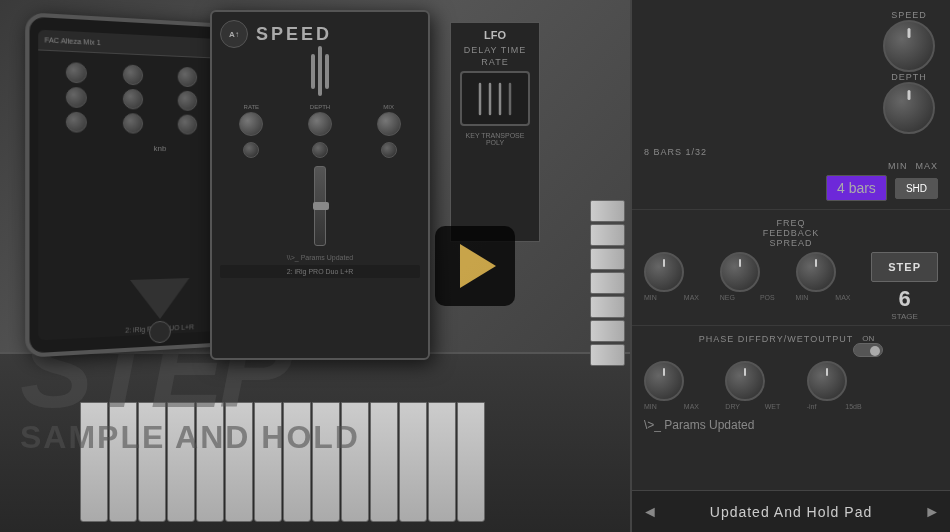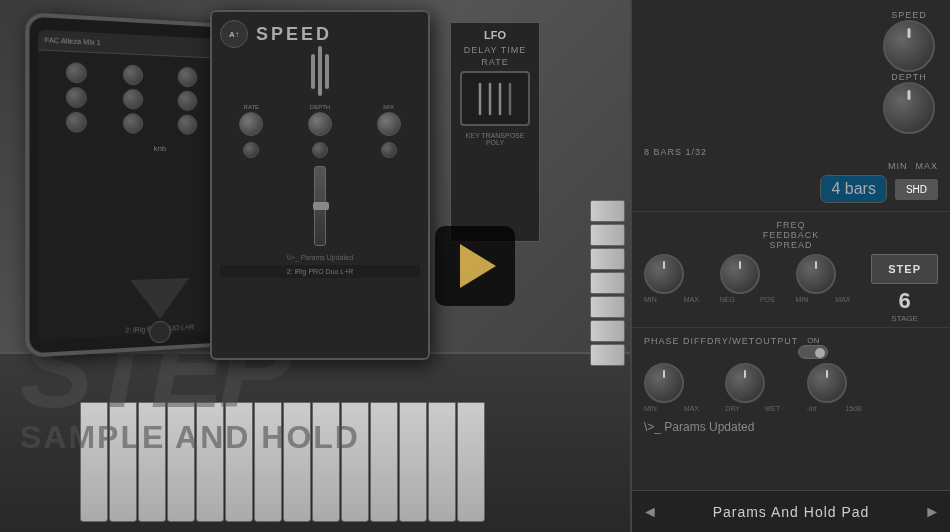--- a/index.html
+++ b/index.html
@@ -356,28 +356,28 @@
       color: #ddd;
       font-size: 11px;
       font-weight: bold;
       padding: 8px 16px;
       cursor: pointer;
       border-radius: 2px;
       letter-spacing: 1px;
     }
 
     .display-box {
-      background: #0c4a6e;
+      background: #6d28d9;
       border: 1px solid #555;
       color: #aaa;
-      font-size: 16px;
+      font-size: 14px;
       padding: 4px 10px;
       text-align: center;
       min-width: 55px;
-      border-radius: 7px;
+      border-radius: 2px;
     }
 
     
     .lfo-wave-display {
       width: 70px;
       height: 55px;
       background: #1e1e1e;
       border: 2px solid #555;
       border-radius: 4px;
       display: flex;
@@ -743,21 +743,21 @@
           <button class="btn-large">STEP</button>
           <div class="stage-display">
             <div class="stage-number">6</div>
             <div class="stage-label">STAGE</div>
           </div>
         </div>
       </div>
     </div>
 
     <div style="padding: 8px 12px 4px; border-top: 1px solid #3a3a3a;">
-      <div style="display:flex; justify-content:flex-start; margin-bottom:4px;">
+      <div style="display:flex; justify-content:center; margin-bottom:4px;">
         <div class="label-small">PHASE DIFF</div>
         <div class="label-small">DRY/WET</div>
         <div class="label-small">OUTPUT</div>
 
         <div style="text-align:center;">
           <div class="on-label">ON</div>
           <div class="toggle-switch">
             <div class="toggle-thumb"></div>
           </div>
         </div>
@@ -788,21 +788,21 @@
           </div>
         </div>
         <div style="width:50px;"></div>
       </div>
     </div>
 
     <div class="params-updated">\&gt;_ Params Updated</div>
 
     <div class="bottom-bar">
       <span class="nav-arrow">◄</span>
-      <span class="preset-name">Params And Hold Pad</span>
+      <span class="preset-name">Updated And Hold Pad</span>
       <span class="nav-arrow">►</span>
     </div>
   </div>
 
   <div class="play-overlay">
     <div class="play-triangle"></div>
   </div>
 
 </div>
 

